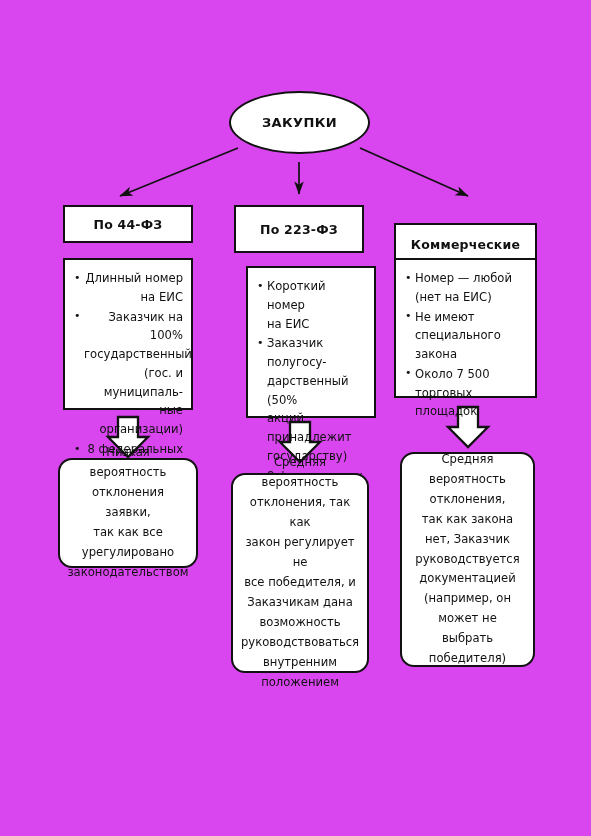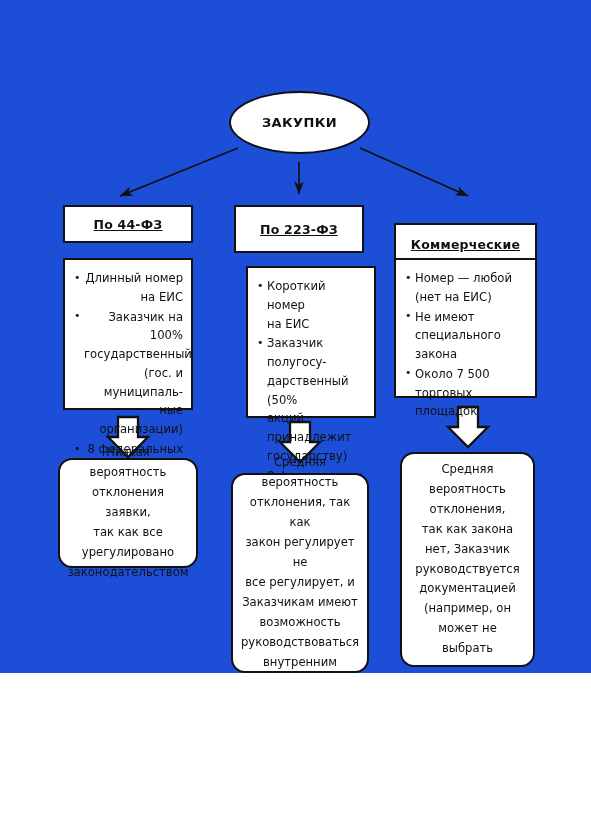--- a/index.html
+++ b/index.html
@@ -7,22 +7,22 @@
     padding: 0;
     background: #ffffff;
   }
   body {
     font-family: "DejaVu Sans", "Liberation Sans", sans-serif;
     color: #111111;
   }
   #page {
     position: relative;
     width: 591px;
-    height: 673px;
-    background: #1d4ed8;
+    height: 836px;
+    background: #d946ef;
     overflow: hidden;
   }
   #svg-layer {
     position: absolute;
     left: 0;
     top: 0;
     width: 591px;
     height: 836px;
     pointer-events: none;
   }
@@ -34,21 +34,20 @@
     display: flex;
     flex-direction: column;
     justify-content: center;
   }
   .node.hdr {
     align-items: center;
     text-align: left;
     font-weight: bold;
     font-size: 12.5px;
     letter-spacing: 0.2px;
-    text-decoration: underline;
   }
   .node.listbox {
     justify-content: flex-start;
     padding: 9px 8px 8px 9px;
     font-size: 11.6px;
     line-height: 1.62;
   }
   .node.outcome {
     border-radius: 14px;
     text-align: center;
@@ -197,36 +196,37 @@
       <span class="outcome-line">законодательством</span>
     </div>
   </div>
 
   <div class="node outcome" style="left:231px; top:473px; width:138px; height:200px;">
     <div>
       <span class="outcome-line">Средняя</span>
       <span class="outcome-line">вероятность</span>
       <span class="outcome-line">отклонения, так как</span>
       <span class="outcome-line">закон регулирует не</span>
-      <span class="outcome-line">все регулирует, и</span>
-      <span class="outcome-line">Заказчикам имеют</span>
+      <span class="outcome-line">все победителя, и</span>
+      <span class="outcome-line">Заказчикам дана</span>
       <span class="outcome-line">возможность</span>
       <span class="outcome-line">руководствоваться</span>
       <span class="outcome-line">внутренним</span>
       <span class="outcome-line">положением</span>
     </div>
   </div>
 
   <div class="node outcome" style="left:400px; top:452px; width:135px; height:215px;">
     <div>
       <span class="outcome-line">Средняя</span>
       <span class="outcome-line">вероятность</span>
       <span class="outcome-line">отклонения,</span>
       <span class="outcome-line">так как закона</span>
       <span class="outcome-line">нет, Заказчик</span>
       <span class="outcome-line">руководствуется</span>
       <span class="outcome-line">документацией</span>
       <span class="outcome-line">(например, он</span>
       <span class="outcome-line">может не выбрать</span>
+      <span class="outcome-line">победителя)</span>
     </div>
   </div>
 
 </div>
 
 </body></html>

